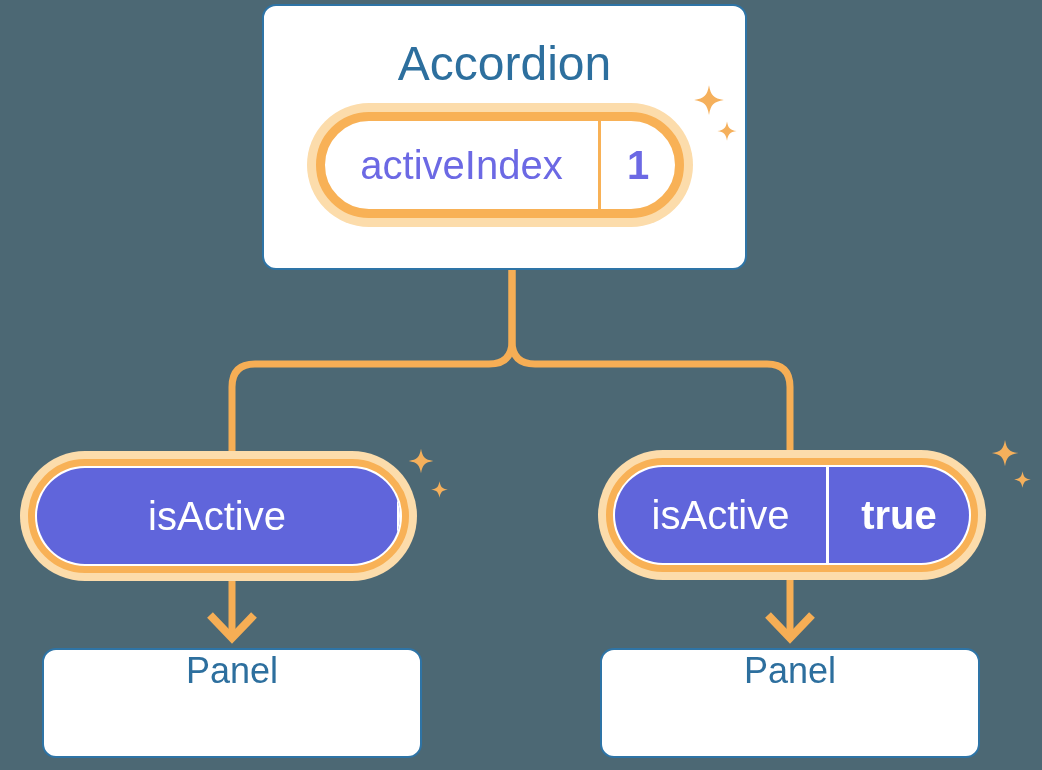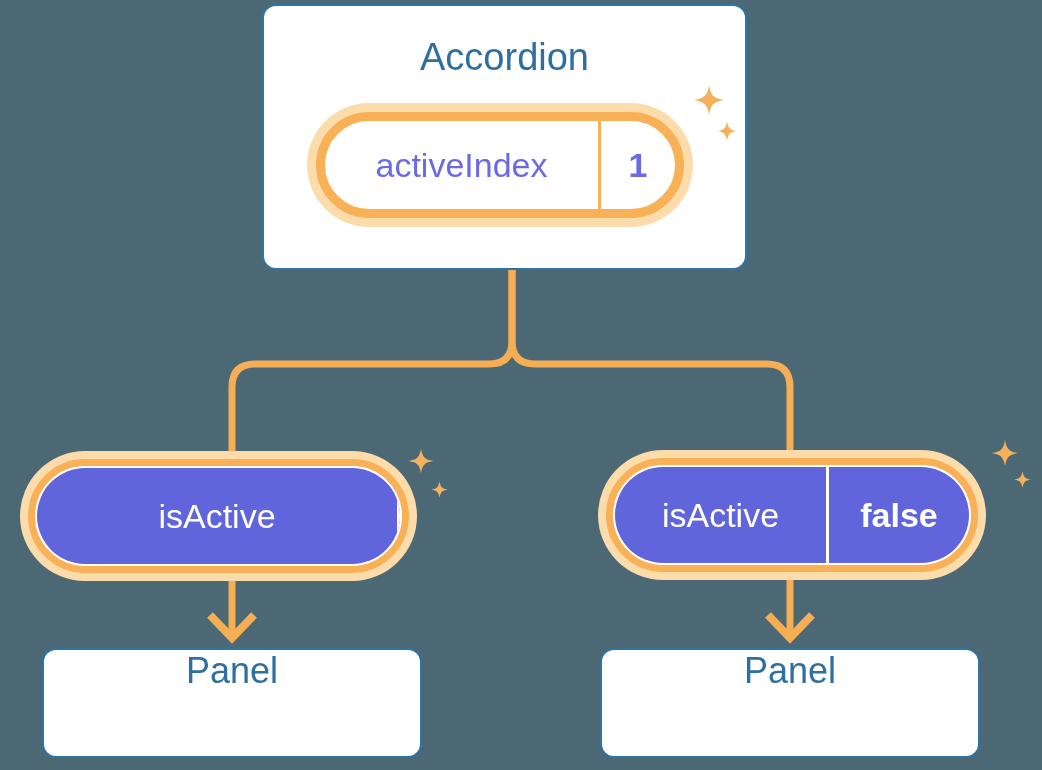--- a/index.html
+++ b/index.html
@@ -26,21 +26,21 @@
   .connectors .line{stroke-width:7px;}
   .connectors .chev{stroke-width:8px;stroke-linejoin:miter;stroke-linecap:butt;}
 
   .card{
     position:absolute;background:var(--box-background);
     border:2px solid var(--box-border);border-radius:14px;box-sizing:border-box;
   }
   .accordion{left:262px;top:4px;width:485px;height:266px;}
   .card-title{
     margin-top:30px;text-align:center;
-    font-size:38px;font-weight:500;color:var(--heading-text);
+    font-size:48px;font-weight:500;color:var(--heading-text);
   }
   .panel{display:flex;align-items:flex-start;justify-content:center;}
   .panel-left{left:42px;top:648px;width:380px;height:110px;}
   .panel-right{left:600px;top:648px;width:380px;height:110px;}
   .panel-label{font-size:36px;font-weight:500;color:var(--heading-text);}
 
   .pill-glow{
     position:absolute;background:var(--pill-glow);
     border-radius:999px;box-sizing:border-box;
   }
@@ -52,21 +52,21 @@
     width:100%;height:100%;box-sizing:border-box;
     border:9px solid var(--pill-ring-orange);border-radius:999px;
     background:var(--box-background);overflow:hidden;
   }
   .left-pill .pill-ring,.right-pill .pill-ring{border-width:7px;padding:2px;text-align:right;}
   .pill-body{display:flex;width:100%;height:100%;align-items:stretch;}
   .pill-purple{
     width:100%;height:100%;box-sizing:border-box;border-radius:999px;
     background:var(--pill-purple);display:flex;align-items:stretch;overflow:hidden;
   }
-  .seg{display:flex;align-items:center;justify-content:center;font-size:34px;}
+  .seg{display:flex;align-items:center;justify-content:center;font-size:40px;}
   .seg.label{flex:1;}
   .top-pill .seg{color:var(--pill-purple-text);}
   .top-pill .seg.value{width:74px;font-weight:700;}
   .left-pill .seg,.right-pill .seg{color:var(--pill-white-text);}
   .left-pill .seg.value{width:150px;font-weight:700;}
   .right-pill .seg.value{width:140px;font-weight:700;}
   .divider{width:3px;}
   .orange-div{background:var(--pill-ring-orange);}
   .white-div{background:var(--pill-white-text);}
 
@@ -106,21 +106,21 @@
         <div class="divider white-div"></div>
       </div>
     </div>
   </div>
 
   <div class="pill-glow right-pill">
     <div class="pill-ring">
       <div class="pill-purple">
         <div class="seg label">isActive</div>
         <div class="divider white-div"></div>
-        <div class="seg value">false</div>
+        <div class="seg value">true</div>
       </div>
     </div>
   </div>
 
   <div class="card panel panel-left">
     <span class="panel-label">Panel</span>
   </div>
 
   <div class="card panel panel-right">
     <span class="panel-label">Panel</span>

